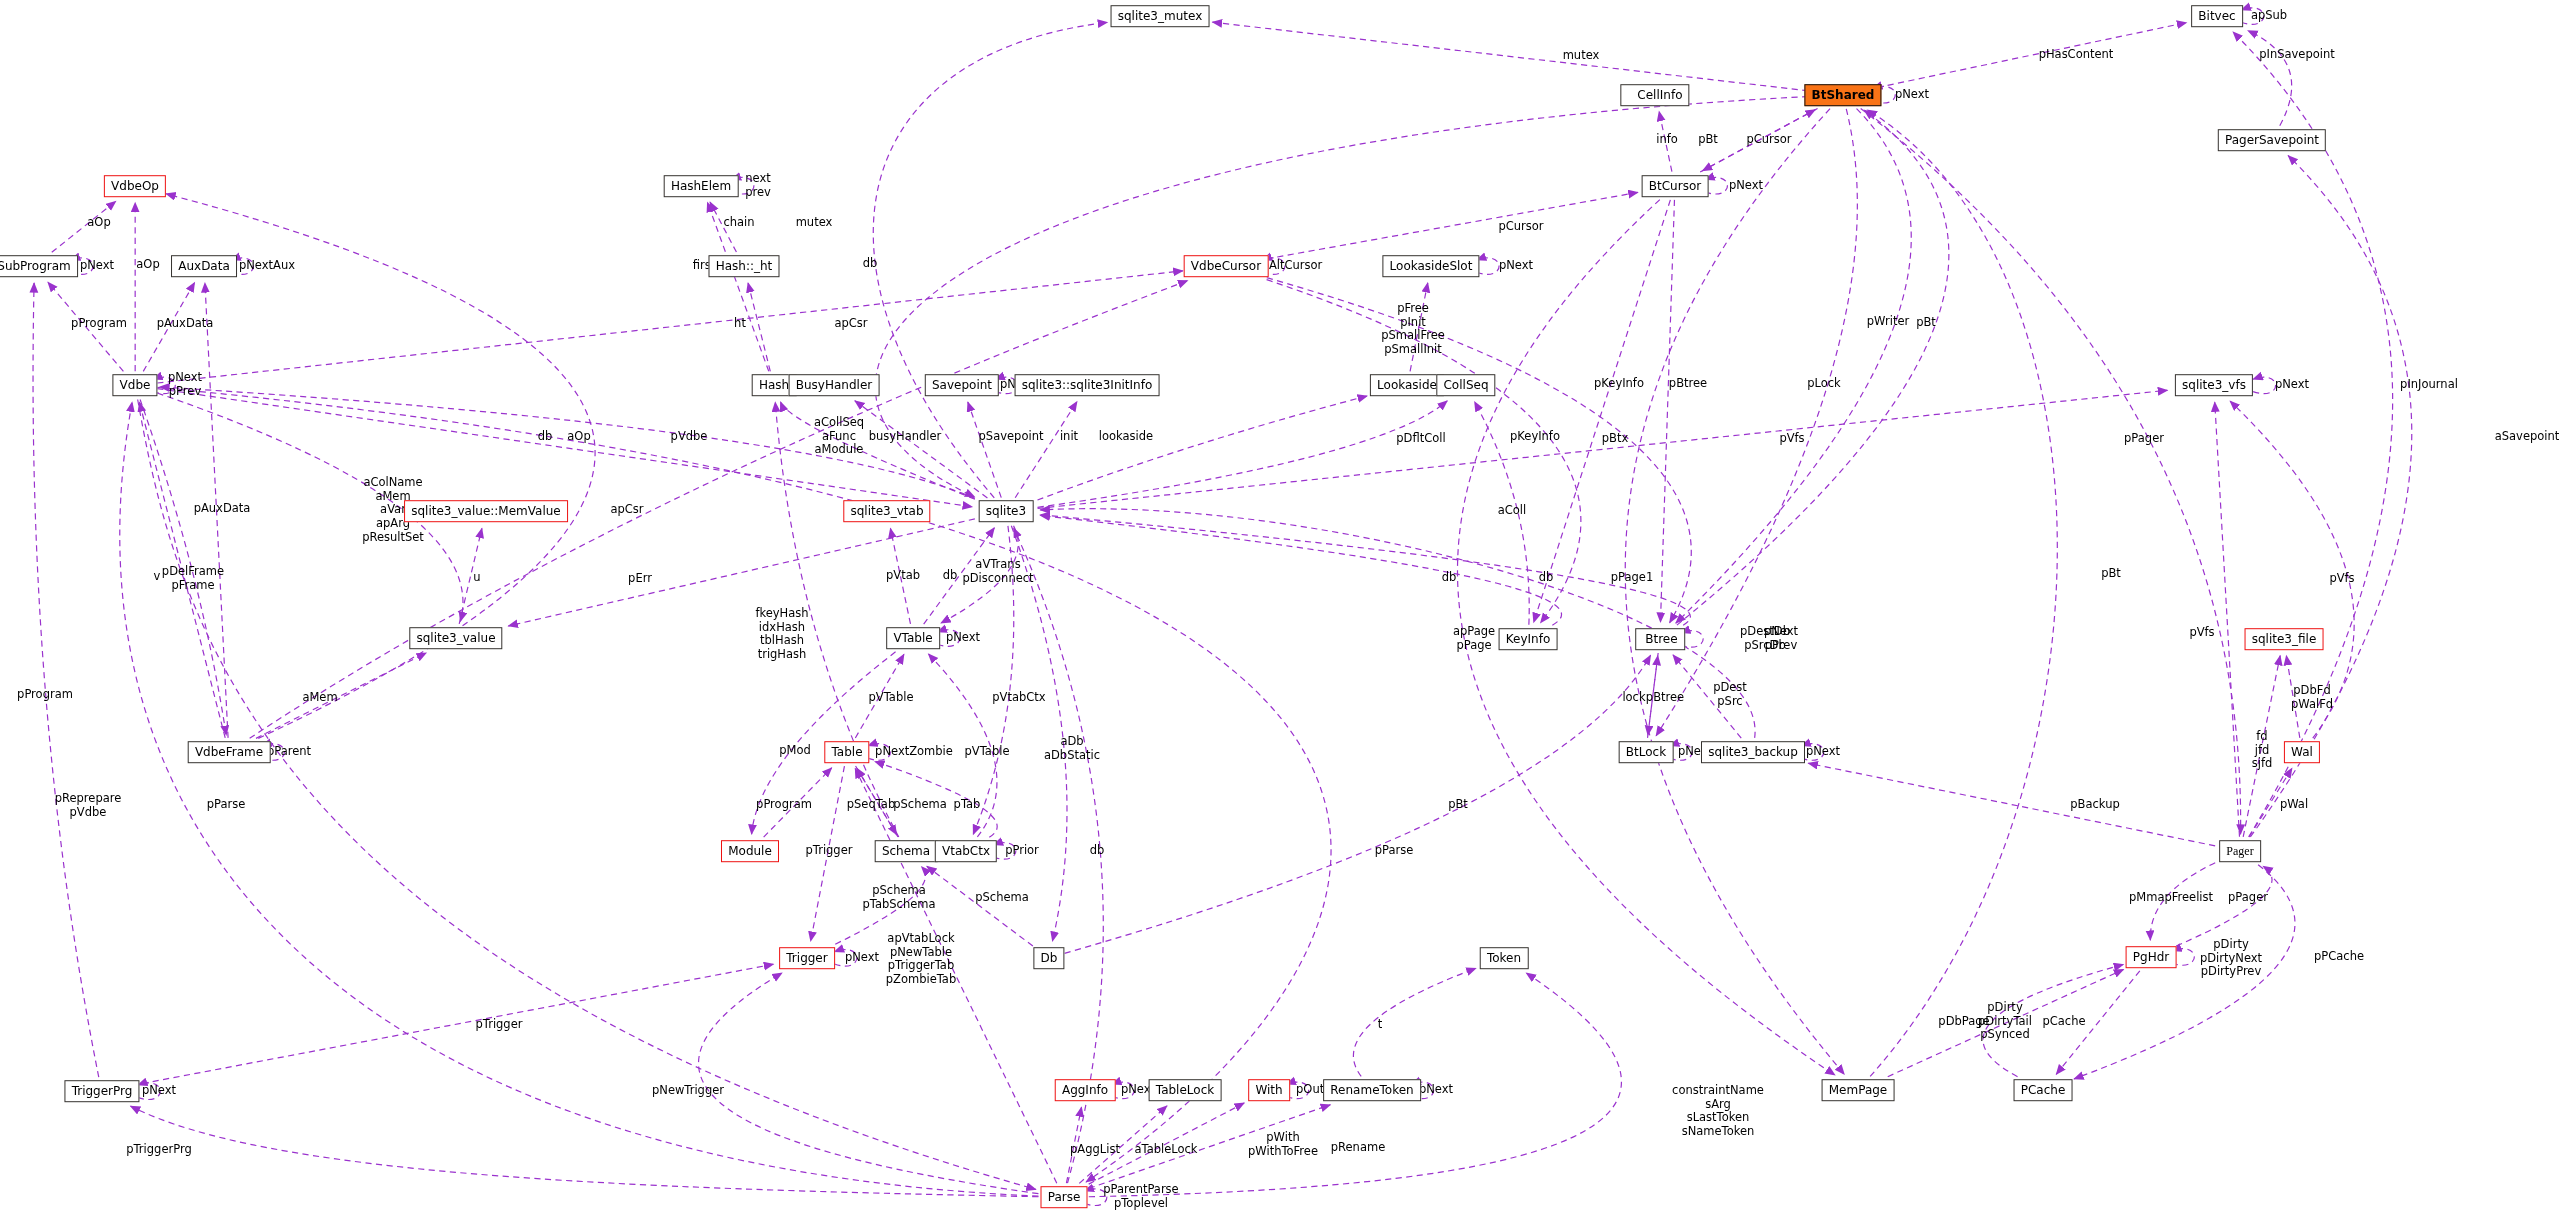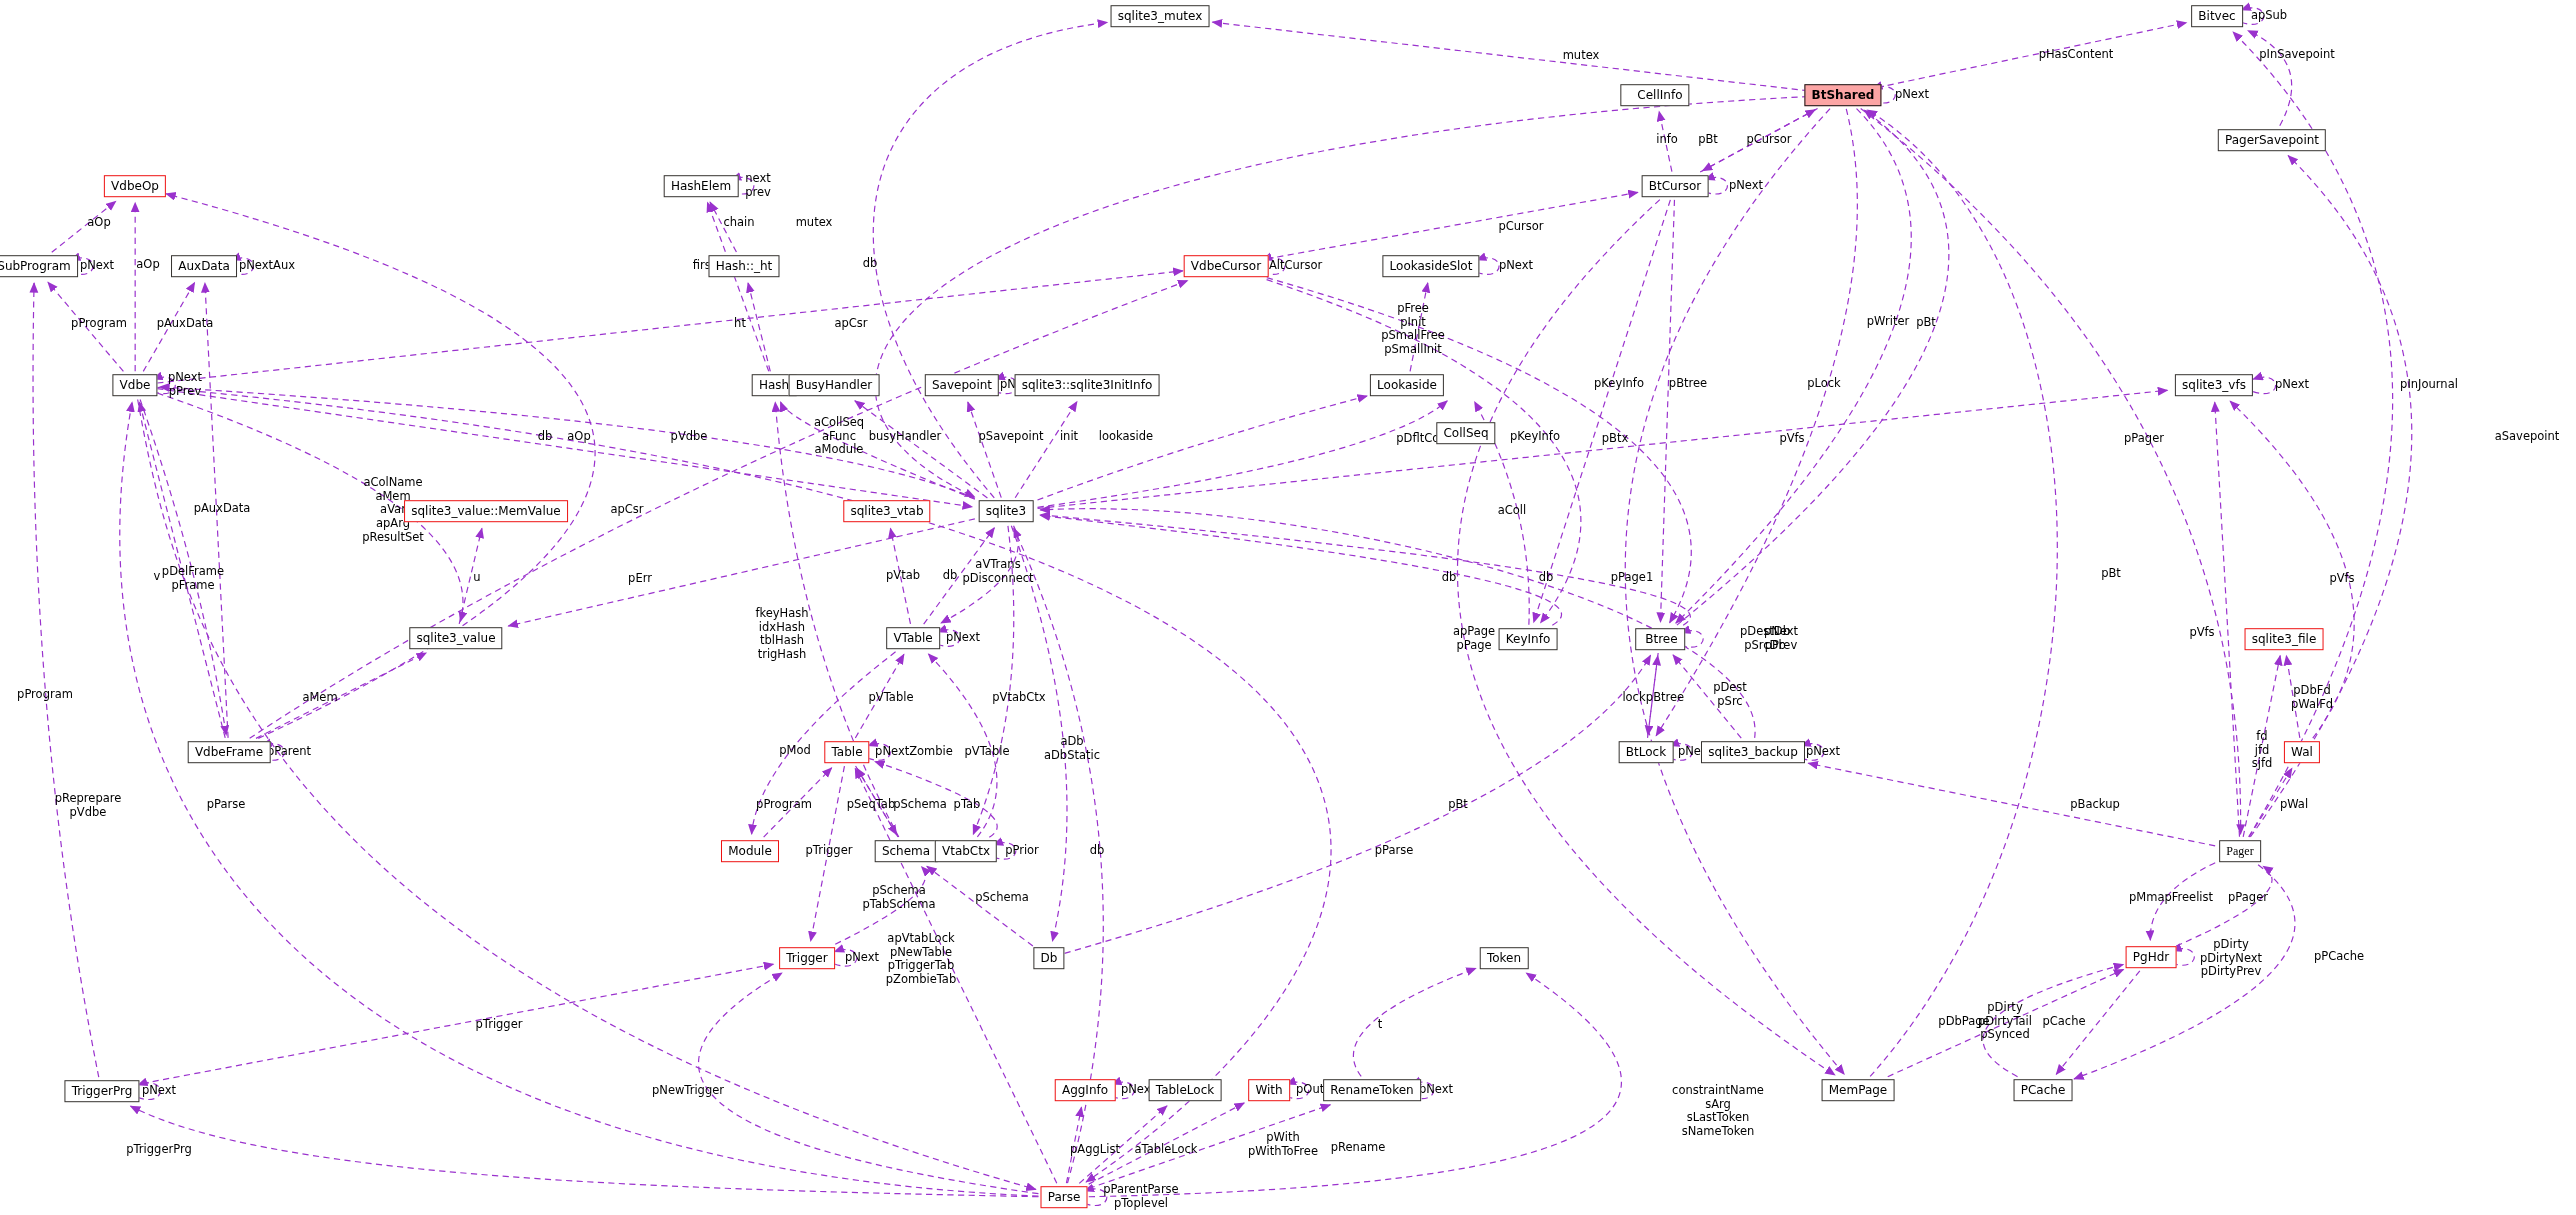--- a/index.html
+++ b/index.html
@@ -3,21 +3,21 @@
 <meta charset="utf-8">
 <style>
   html,body{margin:0;padding:0;background:#ffffff;}
   #canvas{position:relative;width:2576px;height:1216px;background:#ffffff;overflow:hidden;
           font-family:"DejaVu Sans","Liberation Sans",sans-serif;}
   #edge-layer{position:absolute;left:0;top:0;width:2576px;height:1216px;z-index:1;}
   .node{position:absolute;transform:translate(-50%,-50%);z-index:3;background:#ffffff;
         border:1.2px solid #35322f;color:#000000;font-size:12px;line-height:16px;
         padding:1.8px 6.2px;white-space:nowrap;cursor:pointer;}
   .node.r{border-color:#ee1111;}
-  .node.h{background:#fca5a5;border:1.8px solid #141414;font-weight:bold;}
+  .node.h{background:#f97316;border:1.8px solid #141414;font-weight:bold;}
   .edge-label{position:absolute;transform:translate(-50%,-50%);z-index:2;color:#000000;
         font-size:11.5px;line-height:13.7px;white-space:pre;text-align:center;pointer-events:none;}
 </style>
 </head>
 <body>
 
 <div id="canvas">
   <svg id="edge-layer" viewBox="0 0 2916 1376" xmlns="http://www.w3.org/2000/svg">
     <defs>
       <marker id="arr" markerUnits="userSpaceOnUse" markerWidth="14" markerHeight="12" refX="11" refY="5" orient="auto">
@@ -330,21 +330,21 @@
       <div class="node" style="left: 204px; top: 266px;">AuxData</div>
       <div class="node" style="left: 744px; top: 266px;">Hash::_ht</div>
       <div class="node r" style="left: 1226px; top: 266px;">VdbeCursor</div>
       <div class="node" style="left: 1431px; top: 266px;">LookasideSlot</div>
       <div class="node" style="left: 135px; top: 385px;">Vdbe</div>
       <div class="node" style="left: 774px; top: 385px;">Hash</div>
       <div class="node" style="left: 834px; top: 385px;">BusyHandler</div>
       <div class="node" style="left: 962px; top: 385px;">Savepoint</div>
       <div class="node" style="left: 1087px; top: 385px;">sqlite3::sqlite3InitInfo</div>
       <div class="node" style="left: 1407px; top: 385px;">Lookaside</div>
-      <div class="node" style="left: 1466px; top: 385px; margin-top: 48px;">CollSeq</div>
+      <div class="node" style="left: 1466px; top: 385px;">CollSeq</div>
       <div class="node" style="left: 2214px; top: 385px;">sqlite3_vfs</div>
       <div class="node r" style="left: 486px; top: 511px;">sqlite3_value::MemValue</div>
       <div class="node r" style="left: 887px; top: 511px;">sqlite3_vtab</div>
       <div class="node" style="left: 1006px; top: 511px;">sqlite3</div>
       <div class="node" style="left: 456px; top: 638px;">sqlite3_value</div>
       <div class="node" style="left: 913px; top: 638px;">VTable</div>
       <div class="node" style="left: 1528px; top: 639px;">KeyInfo</div>
       <div class="node" style="left: 1660px; top: 639px; padding-left: 9px;">Btree</div>
       <div class="node r" style="left: 2284px; top: 639px;">sqlite3_file</div>
       <div class="node" style="left: 229px; top: 752px;">VdbeFrame</div>

